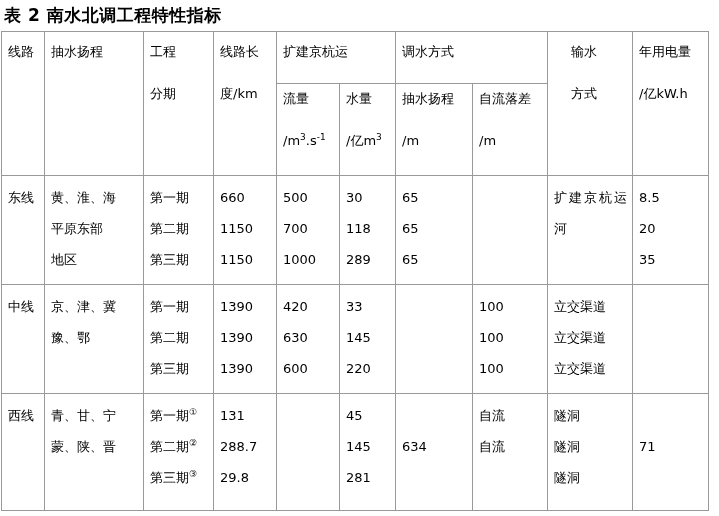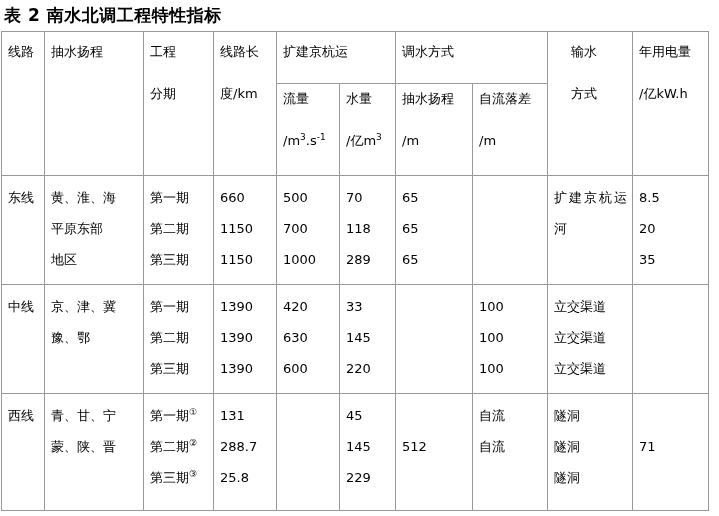--- a/index.html
+++ b/index.html
@@ -127,21 +127,21 @@
       <div class="ln">660</div>
       <div class="ln">1150</div>
       <div class="ln">1150</div>
     </td>
     <td>
       <div class="ln">500</div>
       <div class="ln">700</div>
       <div class="ln">1000</div>
     </td>
     <td>
-      <div class="ln">70</div>
+      <div class="ln">30</div>
       <div class="ln">118</div>
       <div class="ln">289</div>
     </td>
     <td>
       <div class="ln">65</div>
       <div class="ln">65</div>
       <div class="ln">65</div>
     </td>
     <td>
       <div class="ln"></div>
@@ -221,35 +221,35 @@
       <div class="ln"></div>
     </td>
     <td>
       <div class="ln"><span>第一期</span><sup>①</sup></div>
       <div class="ln"><span>第二期</span><sup>②</sup></div>
       <div class="ln"><span>第三期</span><sup>③</sup></div>
     </td>
     <td>
       <div class="ln">131</div>
       <div class="ln">288.7</div>
-      <div class="ln">25.8</div>
+      <div class="ln">29.8</div>
     </td>
     <td>
       <div class="ln"></div>
       <div class="ln"></div>
       <div class="ln"></div>
     </td>
     <td>
       <div class="ln">45</div>
       <div class="ln">145</div>
-      <div class="ln">229</div>
-    </td>
-    <td>
-      <div class="ln"></div>
-      <div class="ln">512</div>
+      <div class="ln">281</div>
+    </td>
+    <td>
+      <div class="ln"></div>
+      <div class="ln">634</div>
       <div class="ln"></div>
     </td>
     <td>
       <div class="ln">自流</div>
       <div class="ln">自流</div>
       <div class="ln"></div>
     </td>
     <td>
       <div class="ln">隧洞</div>
       <div class="ln">隧洞</div>

